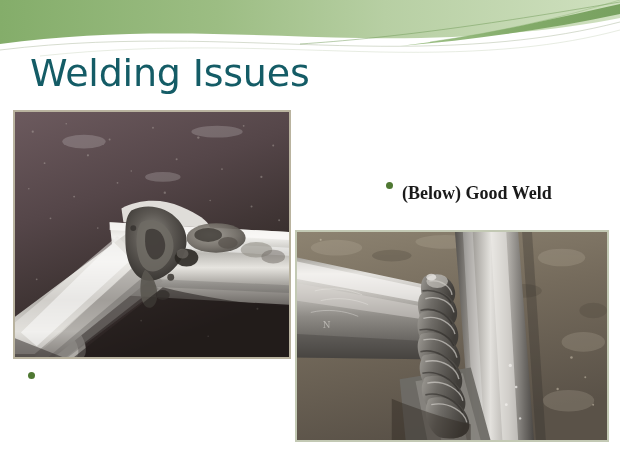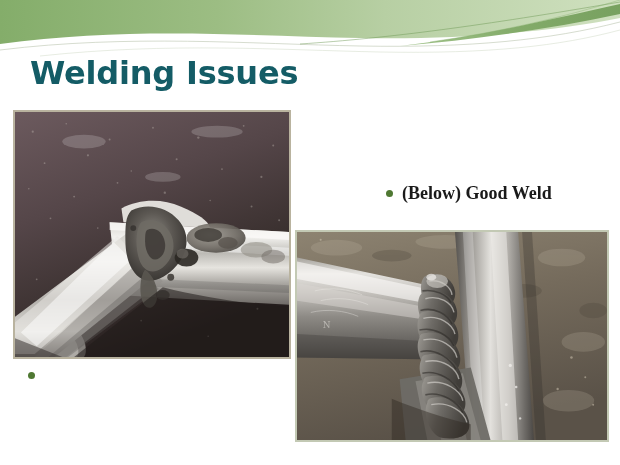--- a/index.html
+++ b/index.html
@@ -35,23 +35,23 @@
   #header-band svg {
     display: block;
   }
 
   
   #slide-title {
     position: absolute;
     left: 30px;
     top: 50px;
     font-family: "DejaVu Sans", "Liberation Sans", sans-serif;
-    font-size: 32px;
+    font-size: 38px;
     line-height: 46px;
-    font-weight: 700;
+    font-weight: 400;
     color: #145c66;
     letter-spacing: -0.2px;
     white-space: nowrap;
   }
 
   
   .photo {
     position: absolute;
     overflow: hidden;
     box-sizing: border-box;
@@ -77,21 +77,20 @@
   .photo svg {
     display: block;
     width: 100%;
     height: 100%;
   }
 
   
   .bullet-line {
     position: absolute;
     display: flex;
-    align-items: center;
     white-space: nowrap;
     z-index: 5;
   }
   #bullet-good-weld {
     left: 386px;
     top: 182px;
   }
   #bullet-bad-weld {
     left: 28px;
     top: 372px;

